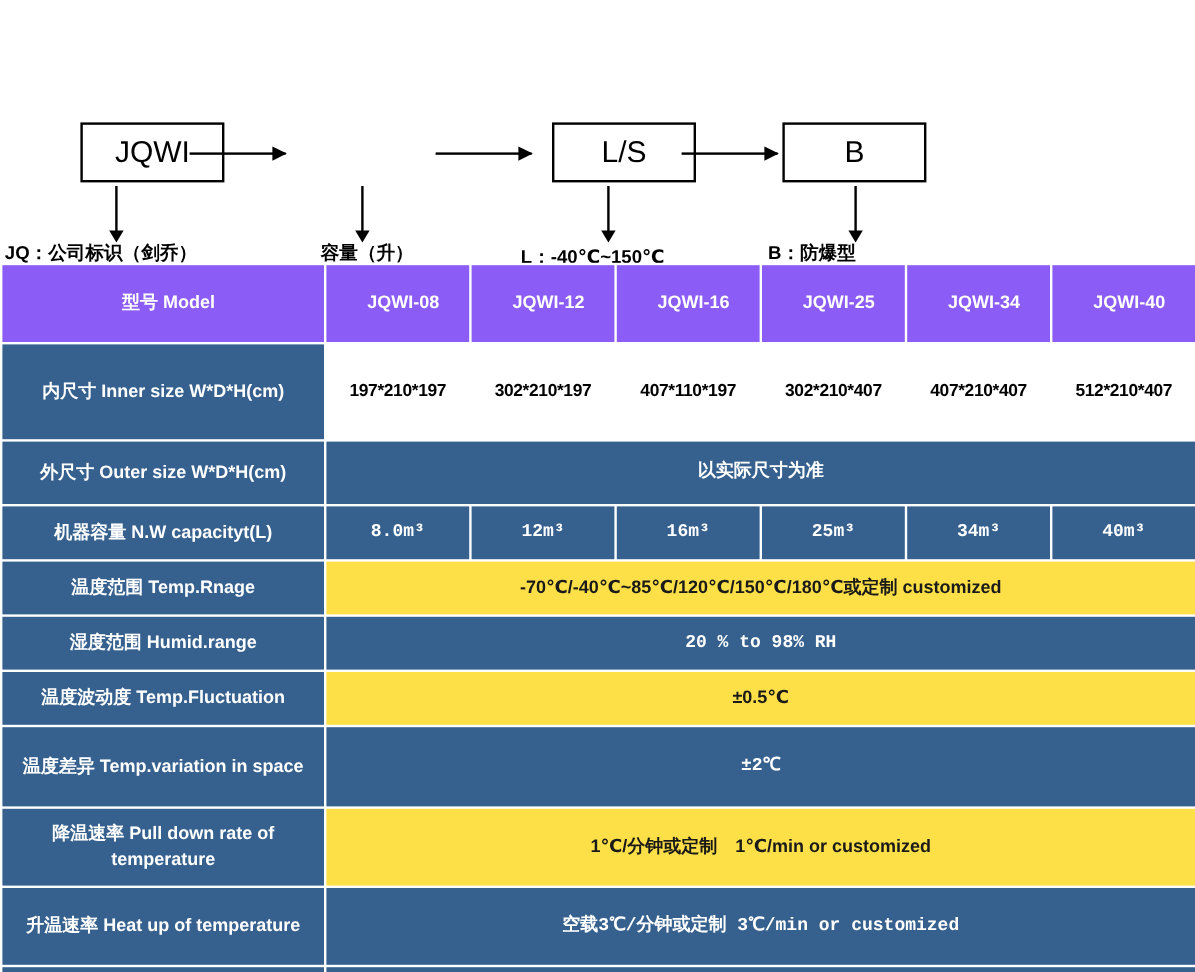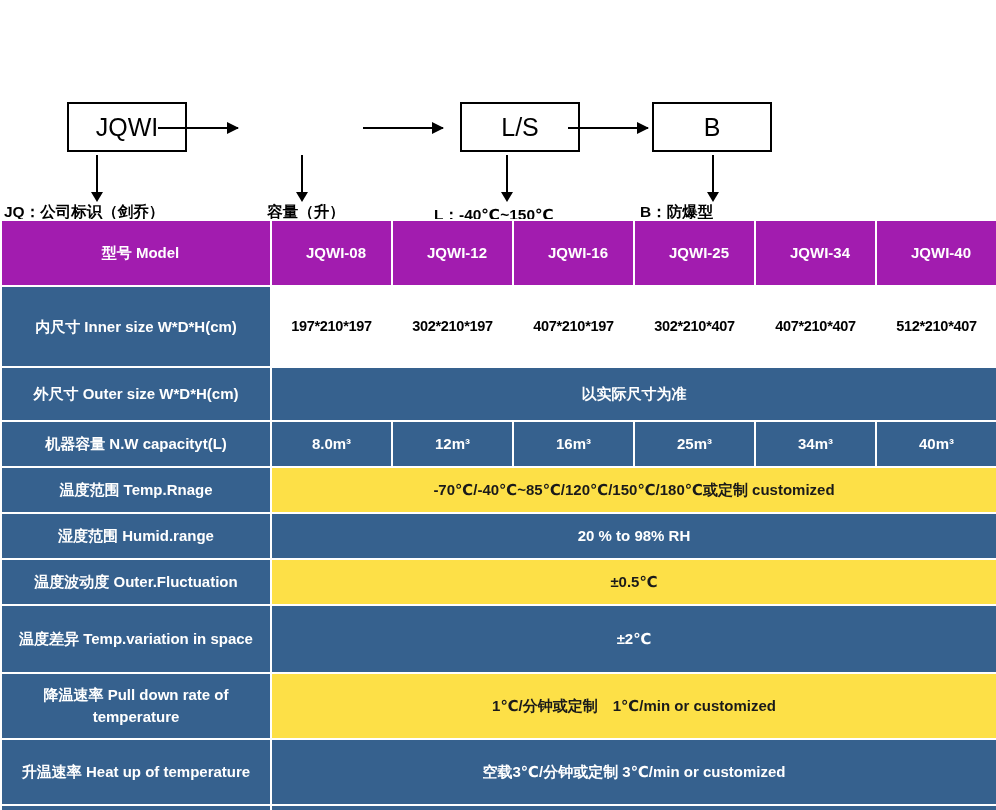--- a/index.html
+++ b/index.html
@@ -110,32 +110,33 @@
   }
   .spec-table td {
     padding: 4px 3px;
     text-align: center;
     vertical-align: middle;
     font-size: 15px;
     font-weight: bold;
     line-height: 1.45;
   }
   td.hdr {
-    background: #a21caf;
+    background: #8b5cf6;
     color: #ffffff;
     padding-left: 12px;
   }
   td.rowlabel {
     background: #36618E;
     color: #ffffff;
     font-size: 15px;
   }
   td.val-blue {
     background: #36618E;
     color: #ffffff;
+    font-family: Liberation Mono, monospace;
   }
   td.val-white {
     background: #fde047;
     color: #1a1a1a;
   }
   td.inner-val {
     background: #ffffff;
     color: #000000;
     font-size: 14.5px;
     letter-spacing: -0.3px;
@@ -205,21 +206,21 @@
         <td class="hdr">JQWI-16</td>
         <td class="hdr">JQWI-25</td>
         <td class="hdr">JQWI-34</td>
         <td class="hdr">JQWI-40</td>
       </tr>
 
       <tr style="height:79px;">
         <td class="rowlabel">内尺寸 Inner size W*D*H(cm)</td>
         <td class="inner-val">197*210*197</td>
         <td class="inner-val">302*210*197</td>
-        <td class="inner-val">407*210*197</td>
+        <td class="inner-val">407*110*197</td>
         <td class="inner-val">302*210*407</td>
         <td class="inner-val">407*210*407</td>
         <td class="inner-val">512*210*407</td>
       </tr>
 
       <tr style="height:52px;">
         <td class="rowlabel">外尺寸 Outer size W*D*H(cm)</td>
         <td class="val-blue" colspan="6">以实际尺寸为准</td>
       </tr>
 
@@ -237,21 +238,21 @@
         <td class="rowlabel">温度范围 Temp.Rnage</td>
         <td class="val-white" colspan="6">-70℃/-40℃~85℃/120℃/150℃/180℃或定制 customized</td>
       </tr>
 
       <tr style="height:44px;">
         <td class="rowlabel">湿度范围 Humid.range</td>
         <td class="val-blue" colspan="6">20 % to 98% RH</td>
       </tr>
 
       <tr style="height:44px;">
-        <td class="rowlabel">温度波动度 Outer.Fluctuation</td>
+        <td class="rowlabel">温度波动度 Temp.Fluctuation</td>
         <td class="val-white" colspan="6">±0.5℃</td>
       </tr>
 
       <tr style="height:66px;">
         <td class="rowlabel">温度差异 Temp.variation in space</td>
         <td class="val-blue" colspan="6">±2℃</td>
       </tr>
 
       <tr style="height:64px;">
         <td class="rowlabel">降温速率 Pull down rate of temperature</td>

